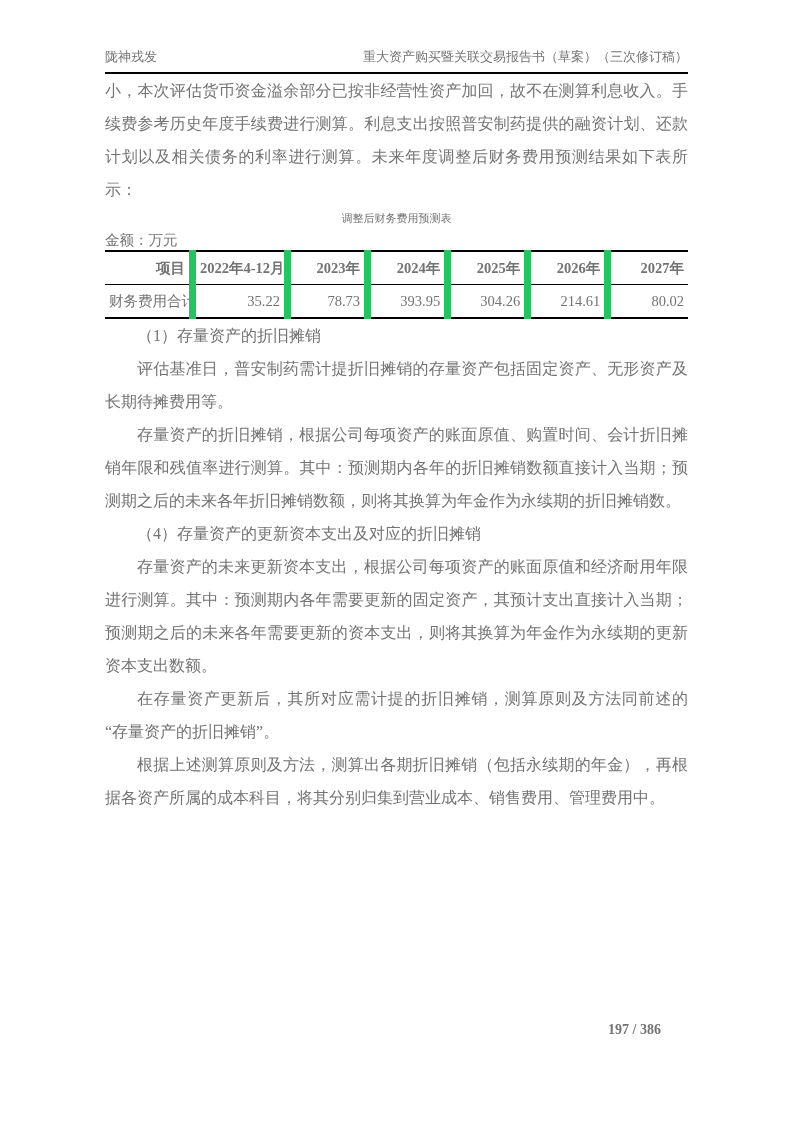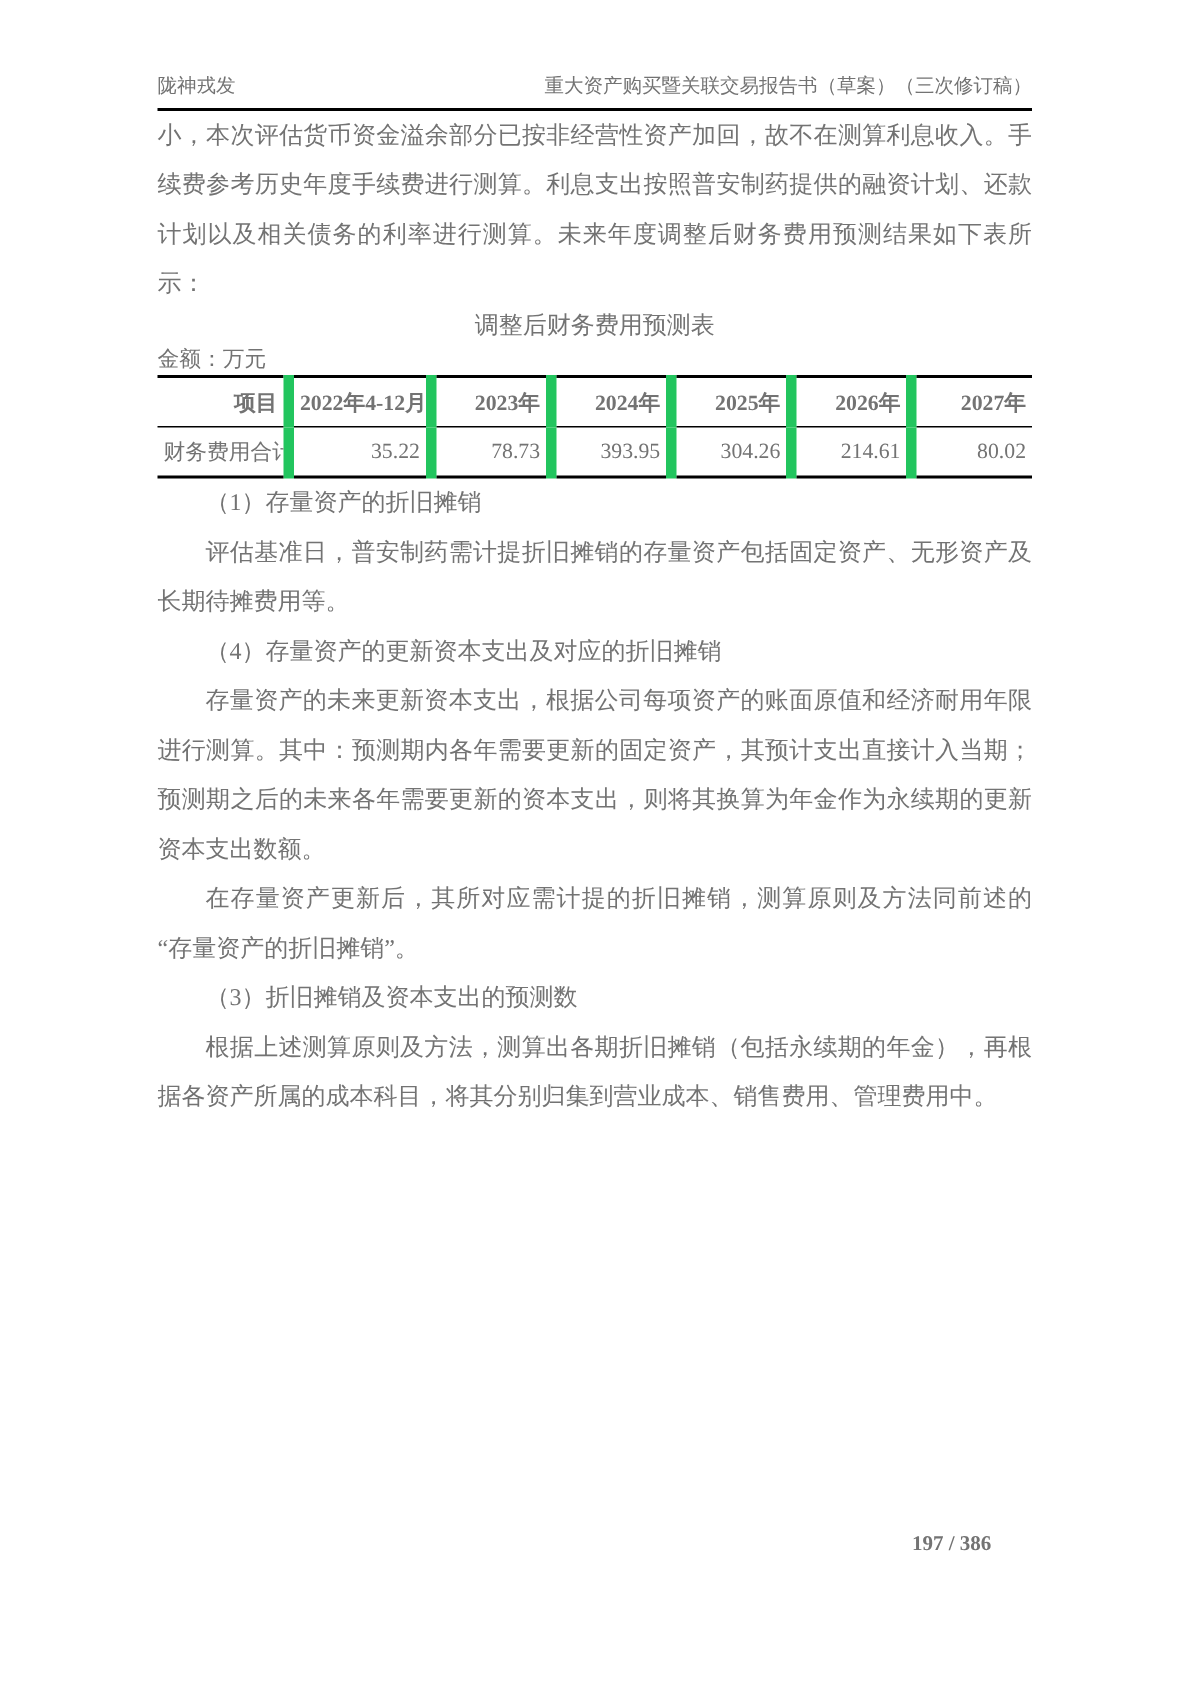--- a/index.html
+++ b/index.html
@@ -23,21 +23,21 @@
   p.body-par {
     font-size:16px; line-height:33px;
     text-align:justify;
     margin:0;
   }
   p.indent { text-indent:2em; }
   .mt0{margin-top:0;} .mt2{margin-top:2px;} .mt4{margin-top:4px;}
   .mt6{margin-top:6px;} .mt8{margin-top:8px;} .mt11{margin-top:11px;}
   .mt12{margin-top:12px;} .mt20{margin-top:20px;}
   .table-title {
-    text-align:center; font-size:16px; line-height:24px; margin:0;
+    text-align:center; font-size:11px; line-height:24px; margin:0;
     font-weight:normal;
   }
   .unit-line {
     font-size:14.5px; line-height:20px; margin:0;
   }
   table.fin-table {
     width:100%;
     border-collapse:collapse;
     border-top:2.5px solid #000;
     border-bottom:2.5px solid #000;
@@ -113,27 +113,27 @@
           <td>80.02</td>
         </tr>
       </tbody>
     </table>
 
 
     <p class="body-par indent mt2">（1）存量资产的折旧摊销</p>
 
     <p class="body-par indent mt8">评估基准日，普安制药需计提折旧摊销的存量资产包括固定资产、无形资产及长期待摊费用等。</p>
 
+    <p class="body-par indent mt6">存量资产的折旧摊销，根据公司每项资产的账面原值、购置时间、会计折旧摊销年限和残值率进行测算。其中：预测期内各年的折旧摊销数额直接计入当期；预测期之后的未来各年折旧摊销数额，则将其换算为年金作为永续期的折旧摊销数。</p>
 
     <p class="body-par indent mt0">（4）存量资产的更新资本支出及对应的折旧摊销</p>
 
     <p class="body-par indent mt12">存量资产的未来更新资本支出，根据公司每项资产的账面原值和经济耐用年限进行测算。其中：预测期内各年需要更新的固定资产，其预计支出直接计入当期；预测期之后的未来各年需要更新的资本支出，则将其换算为年金作为永续期的更新资本支出数额。</p>
 
     <p class="body-par indent mt2">在存量资产更新后，其所对应需计提的折旧摊销，测算原则及方法同前述的“存量资产的折旧摊销”。</p>
 
-    <p class="body-par indent mt4">（3）折旧摊销及资本支出的预测数</p>
 
     <p class="body-par indent mt11">根据上述测算原则及方法，测算出各期折旧摊销（包括永续期的年金），再根据各资产所属的成本科目，将其分别归集到营业成本、销售费用、管理费用中。</p>
 
   </div>
 
   <div class="page-footer">197 / 386</div>
 </div>
 
 </body></html>

